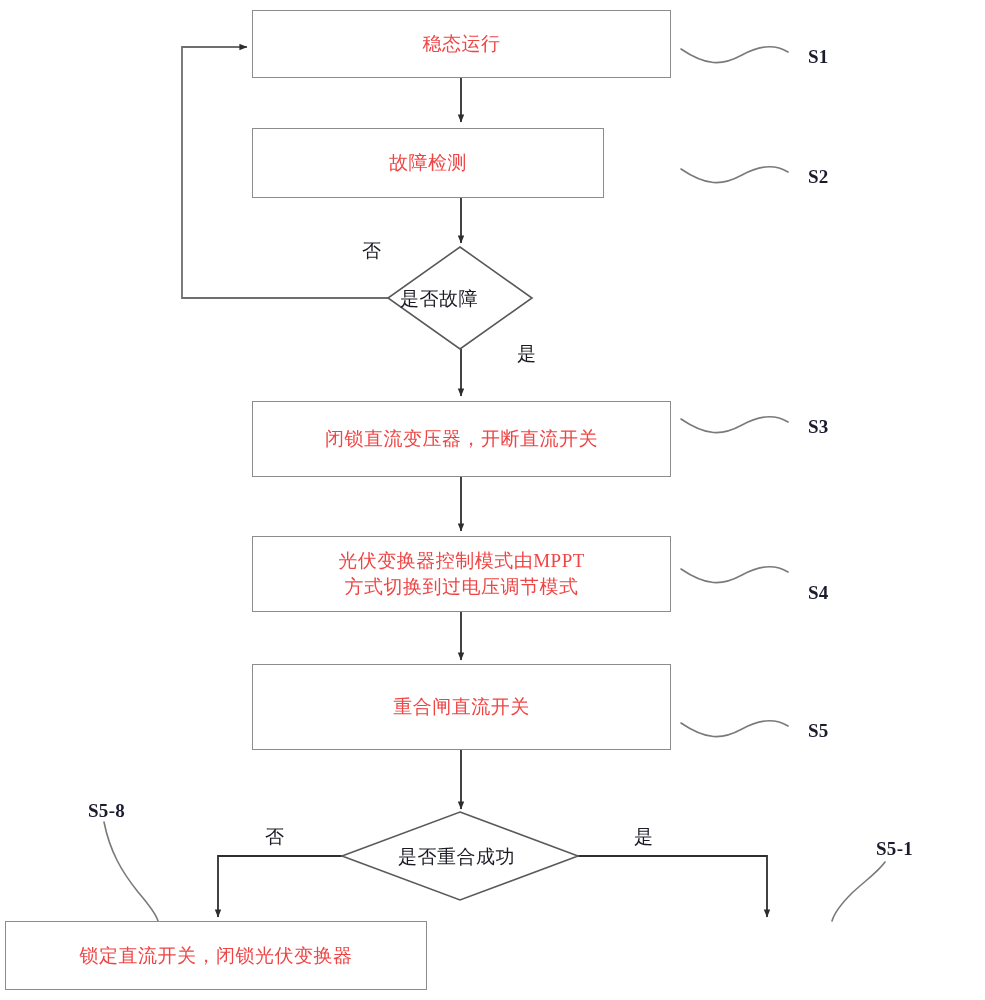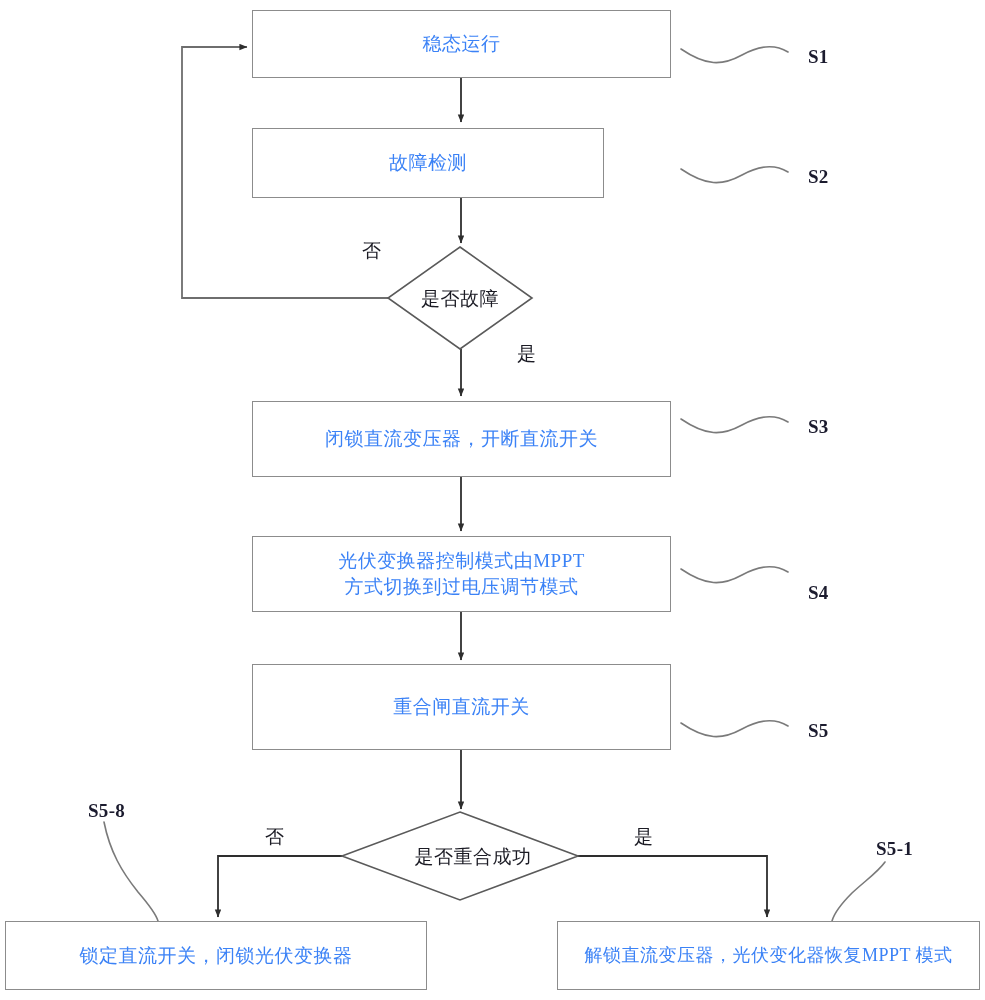--- a/index.html
+++ b/index.html
@@ -28,36 +28,36 @@
   }
   .node-box {
     position: absolute;
     box-sizing: border-box;
     border: 1.5px solid #8c8c8c;
     background: #ffffff;
     display: flex;
     align-items: center;
     justify-content: center;
     text-align: center;
-    color: #3b82f6;
+    color: #ef4444;
     font-size: 19px;
     line-height: 1.35;
     letter-spacing: 0.5px;
   }
   .node-box .boxtext {
     display: block;
     padding: 0 10px;
     white-space: pre-line;
   }
   .diamond-label {
     position: absolute;
     color: #1b1b24;
     font-size: 19px;
     letter-spacing: 0.5px;
-    text-align: center;
+    text-align: left;
     white-space: nowrap;
     pointer-events: none;
   }
   .branch-label {
     position: absolute;
     color: #1b1b24;
     font-size: 19px;
     letter-spacing: 0.5px;
     white-space: nowrap;
   }
@@ -137,23 +137,20 @@
   </div>
 
   <div class="node-box" style="left:252px; top:664px; width:419px; height:86px;">
     <span class="boxtext">重合闸直流开关</span>
   </div>
 
   <div class="node-box" style="left:5px; top:921px; width:422px; height:69px;font-family:Liberation Serif, serif;">
     <span class="boxtext">锁定直流开关，闭锁光伏变换器</span>
   </div>
 
-  <div class="node-box" style="left:557px; top:921px; width:423px; height:69px; font-size:18px;">
-    <span class="boxtext">解锁直流变压器，光伏变化器恢复MPPT 模式</span>
-  </div>
 
   <div class="diamond-label" style="left:400px; top:286px; width:120px;">是否故障</div>
 
   <div class="diamond-label" style="left:398px; top:844px; width:150px;">是否重合成功</div>
 
   <div class="branch-label" style="left:362px; top:238px;">否</div>
 
   <div class="branch-label" style="left:517px; top:341px;">是</div>
 
   <div class="branch-label" style="left:265px; top:824px;">否</div>

